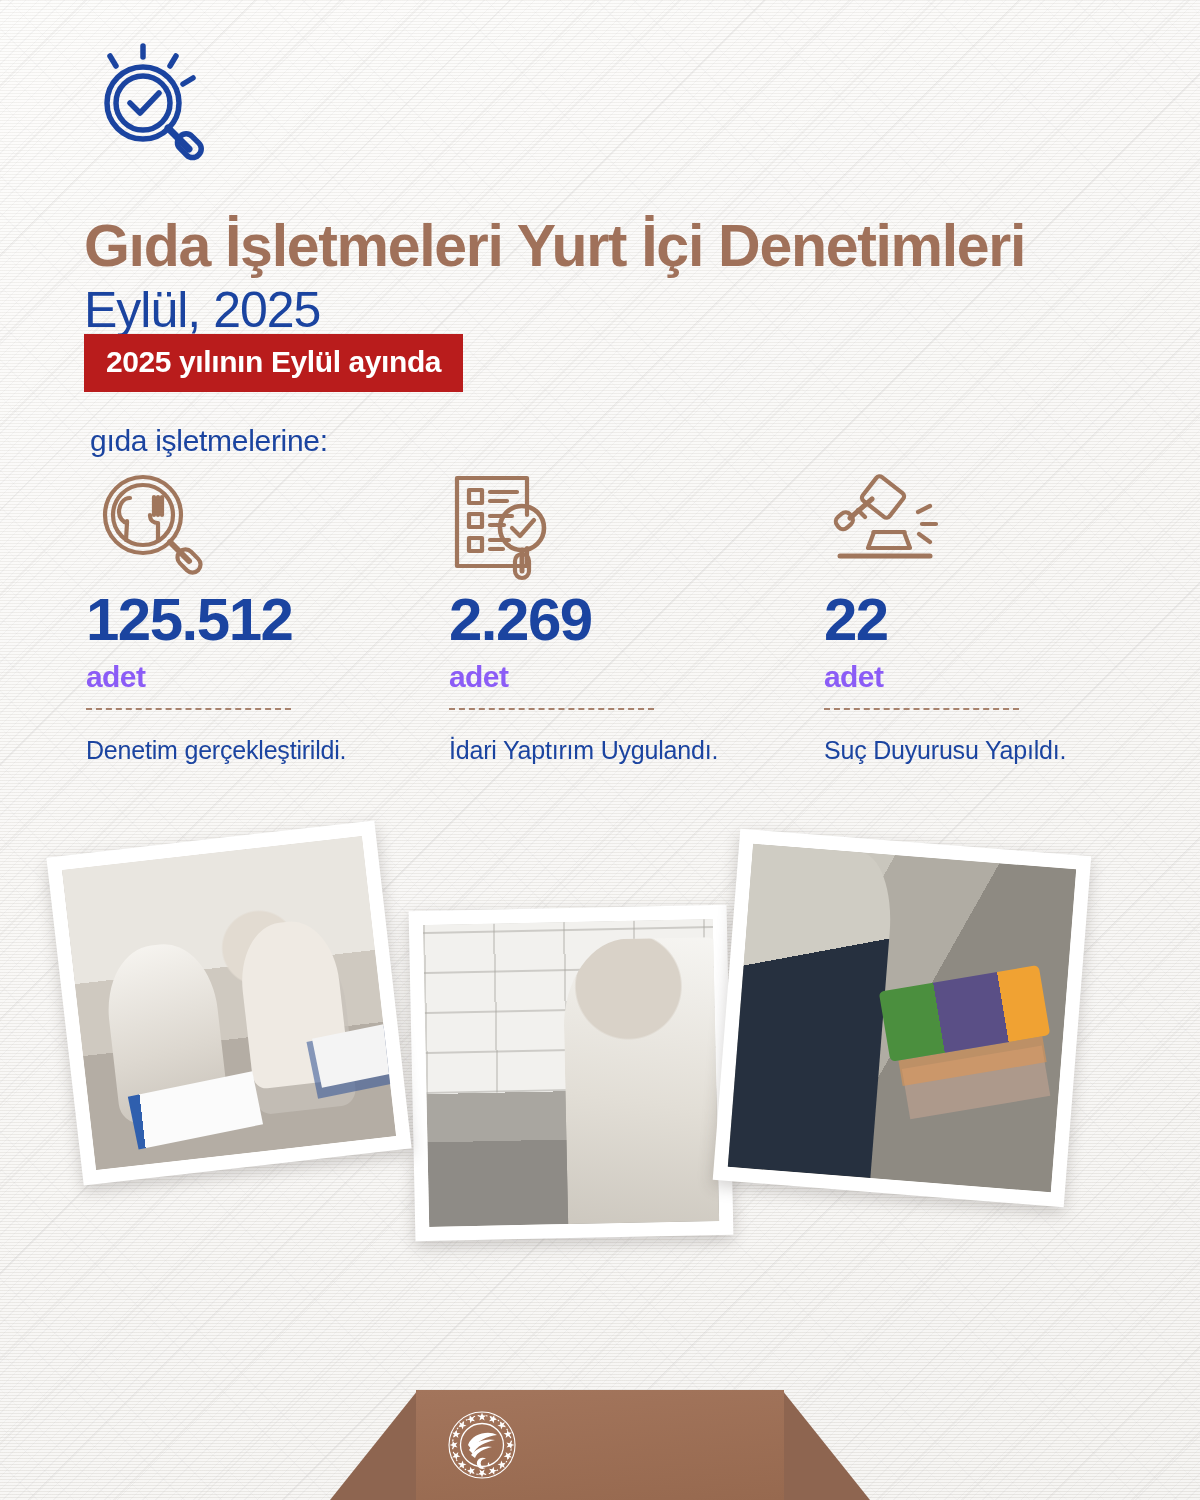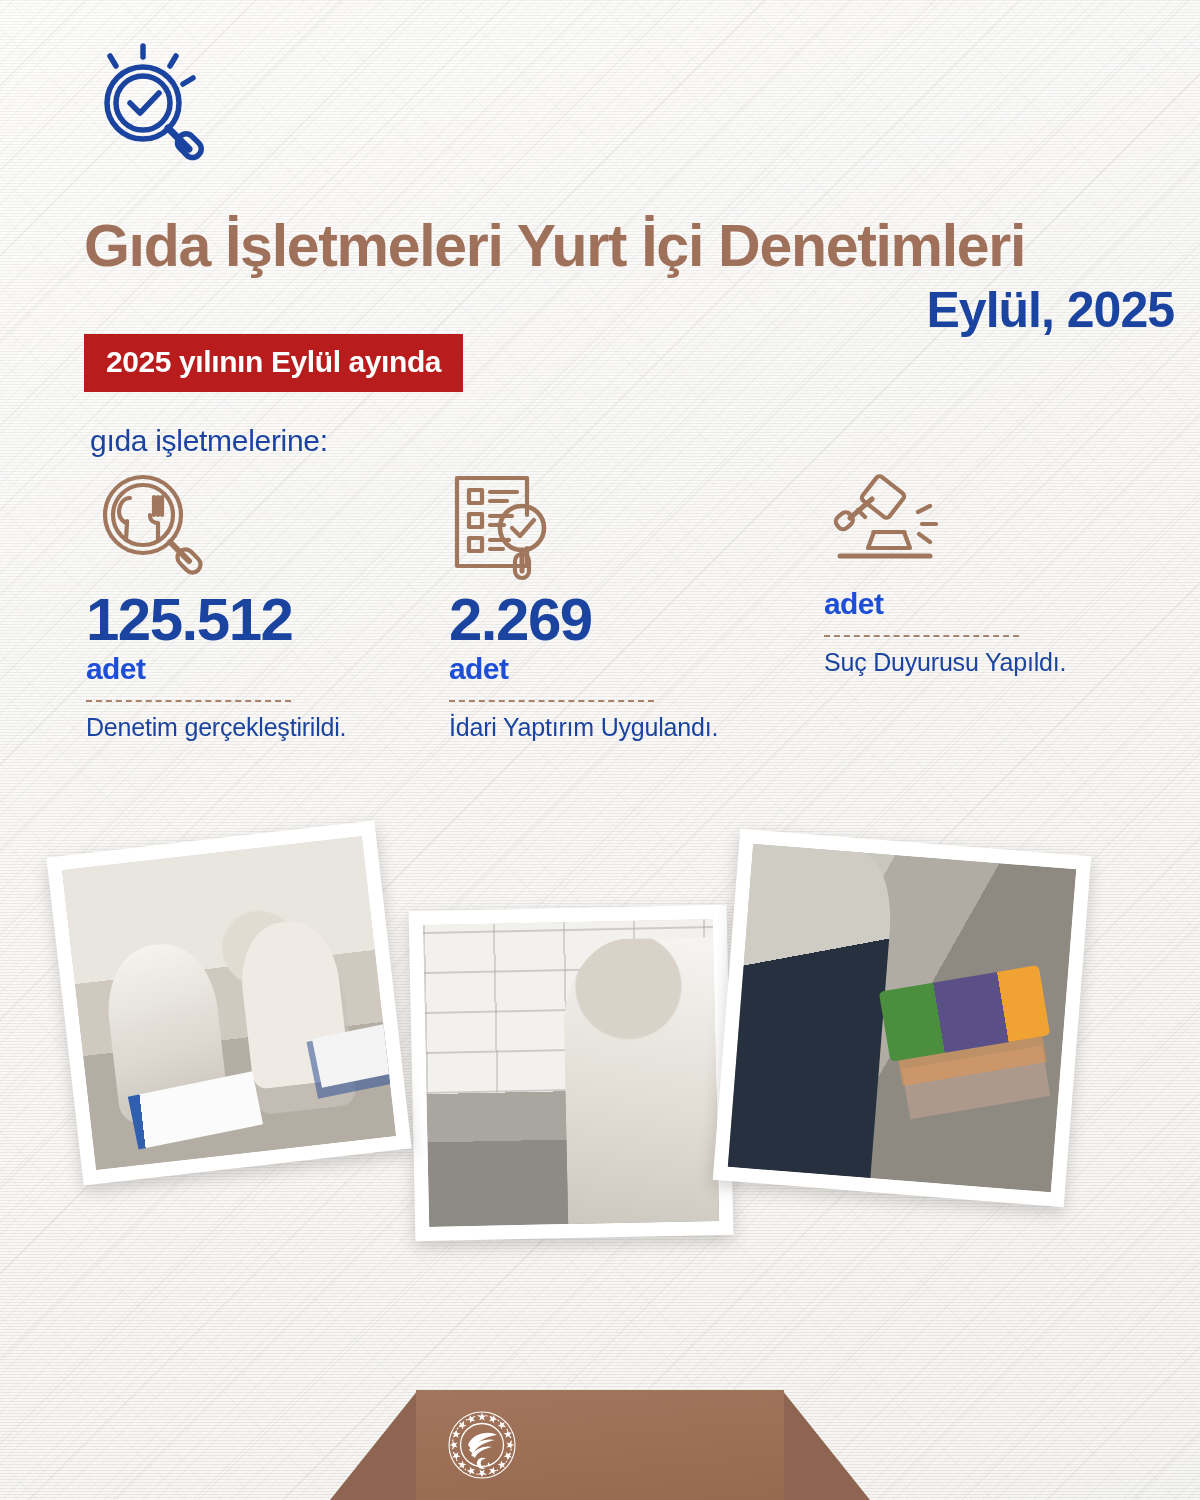--- a/index.html
+++ b/index.html
@@ -28,22 +28,22 @@
   .page{ position:relative; z-index:2; width:1200px; height:1500px; }
 
   
   .hdr-icon{ position:absolute; left:88px; top:40px; width:130px; height:130px; }
   .title-wrap{ position:absolute; left:84px; top:182px; width:1090px;margin-top:34px; }
   .title-line1{
     font-size:59px; font-weight:800; color:#a0715a; letter-spacing:-1.3px;
     line-height:1.04; white-space:nowrap;
   }
   .title-line2{
-    font-size:50px; font-weight:700; color:#1b44a0; letter-spacing:-1px;
-    line-height:1.1; margin-top:6px;text-align:right;
+    font-size:50px; font-weight:400; color:#1b44a0; letter-spacing:-1px;
+    line-height:1.1; margin-top:6px;
   }
   .sub-band{
     position:absolute; left:84px; top:334px;
     background:#b91c1c; color:#ffffff;
     font-size:30px; font-weight:700; letter-spacing:-.4px;
     padding:11px 22px 13px 22px;
   }
   .sub-line{
     position:absolute; left:90px; top:396px;
     font-size:30px; font-weight:400; color:#1b44a0; letter-spacing:-.3px;margin-top:28px;
@@ -54,30 +54,30 @@
   .stat{ position:absolute; top:0; }
   .stat.s1{ left:86px; width:330px; }
   .stat.s2{ left:449px; width:330px; }
   .stat.s3{ left:824px; width:330px; }
   .stat-icon{ height:115px; display:block; }
   .stat-number{
     font-size:60px; font-weight:800; color:#1b44a0;
     letter-spacing:-1.5px; line-height:1; margin-top:5px;
   }
   .stat-unit{
-    font-size:30px; font-weight:800; color:#1d4ed8;
-    letter-spacing:-.6px; line-height:1; margin-top:4px;
+    font-size:30px; font-weight:800; color:#8b5cf6;
+    letter-spacing:-.6px; line-height:1; margin-top:12px;
   }
   .stat-rule{
     margin-top:16px; width:205px; height:0;
     border-top:2px dashed #9b6f57; opacity:.85;
   }
   .stat.s3 .stat-rule{ width:195px; }
   .stat-caption{
-    margin-top:10px; font-size:25px; font-weight:400;
+    margin-top:25px; font-size:25px; font-weight:400;
     color:#1b44a0; line-height:1.26; letter-spacing:-.2px;
   }
 
   
   .collage{ position:absolute; left:0; top:830px; width:1200px; height:440px; }
   .photo{
     position:absolute; background:#ffffff; padding:14px;
     box-shadow:0 6px 16px rgba(60,50,45,.22);
   }
   .photo .inner{ width:100%; height:100%; overflow:hidden; position:relative; }
@@ -249,20 +249,21 @@
           <rect x="42" y="12" width="34" height="30" rx="4" transform="rotate(38 59 27)"></rect>
           <path d="M26 48 L48 29" stroke-width="5"></path>
           <rect x="12" y="44" width="17" height="14" rx="6" transform="rotate(-41 20 51)"></rect>
           <path d="M34 40 L41 47"></path>
           <path d="M44 78 L86 78 L80 62 L50 62 Z"></path>
           <path d="M49 62 L81 62" stroke-width="3.4"></path>
           <path d="M16 86 L106 86" stroke-width="5"></path>
           <path d="M94 42 L106 36 M98 54 L112 54 M95 64 L106 72"></path>
         </svg>
       </div>
+      <div class="stat-number">22</div>
       <div class="stat-unit">adet</div>
       <div class="stat-rule"></div>
       <div class="stat-caption">Suç Duyurusu Yapıldı.</div>
     </div>
   </div>
 
   <div class="collage">
     <div class="photo p1">
       <div class="inner">
           <div class="img1"></div>

